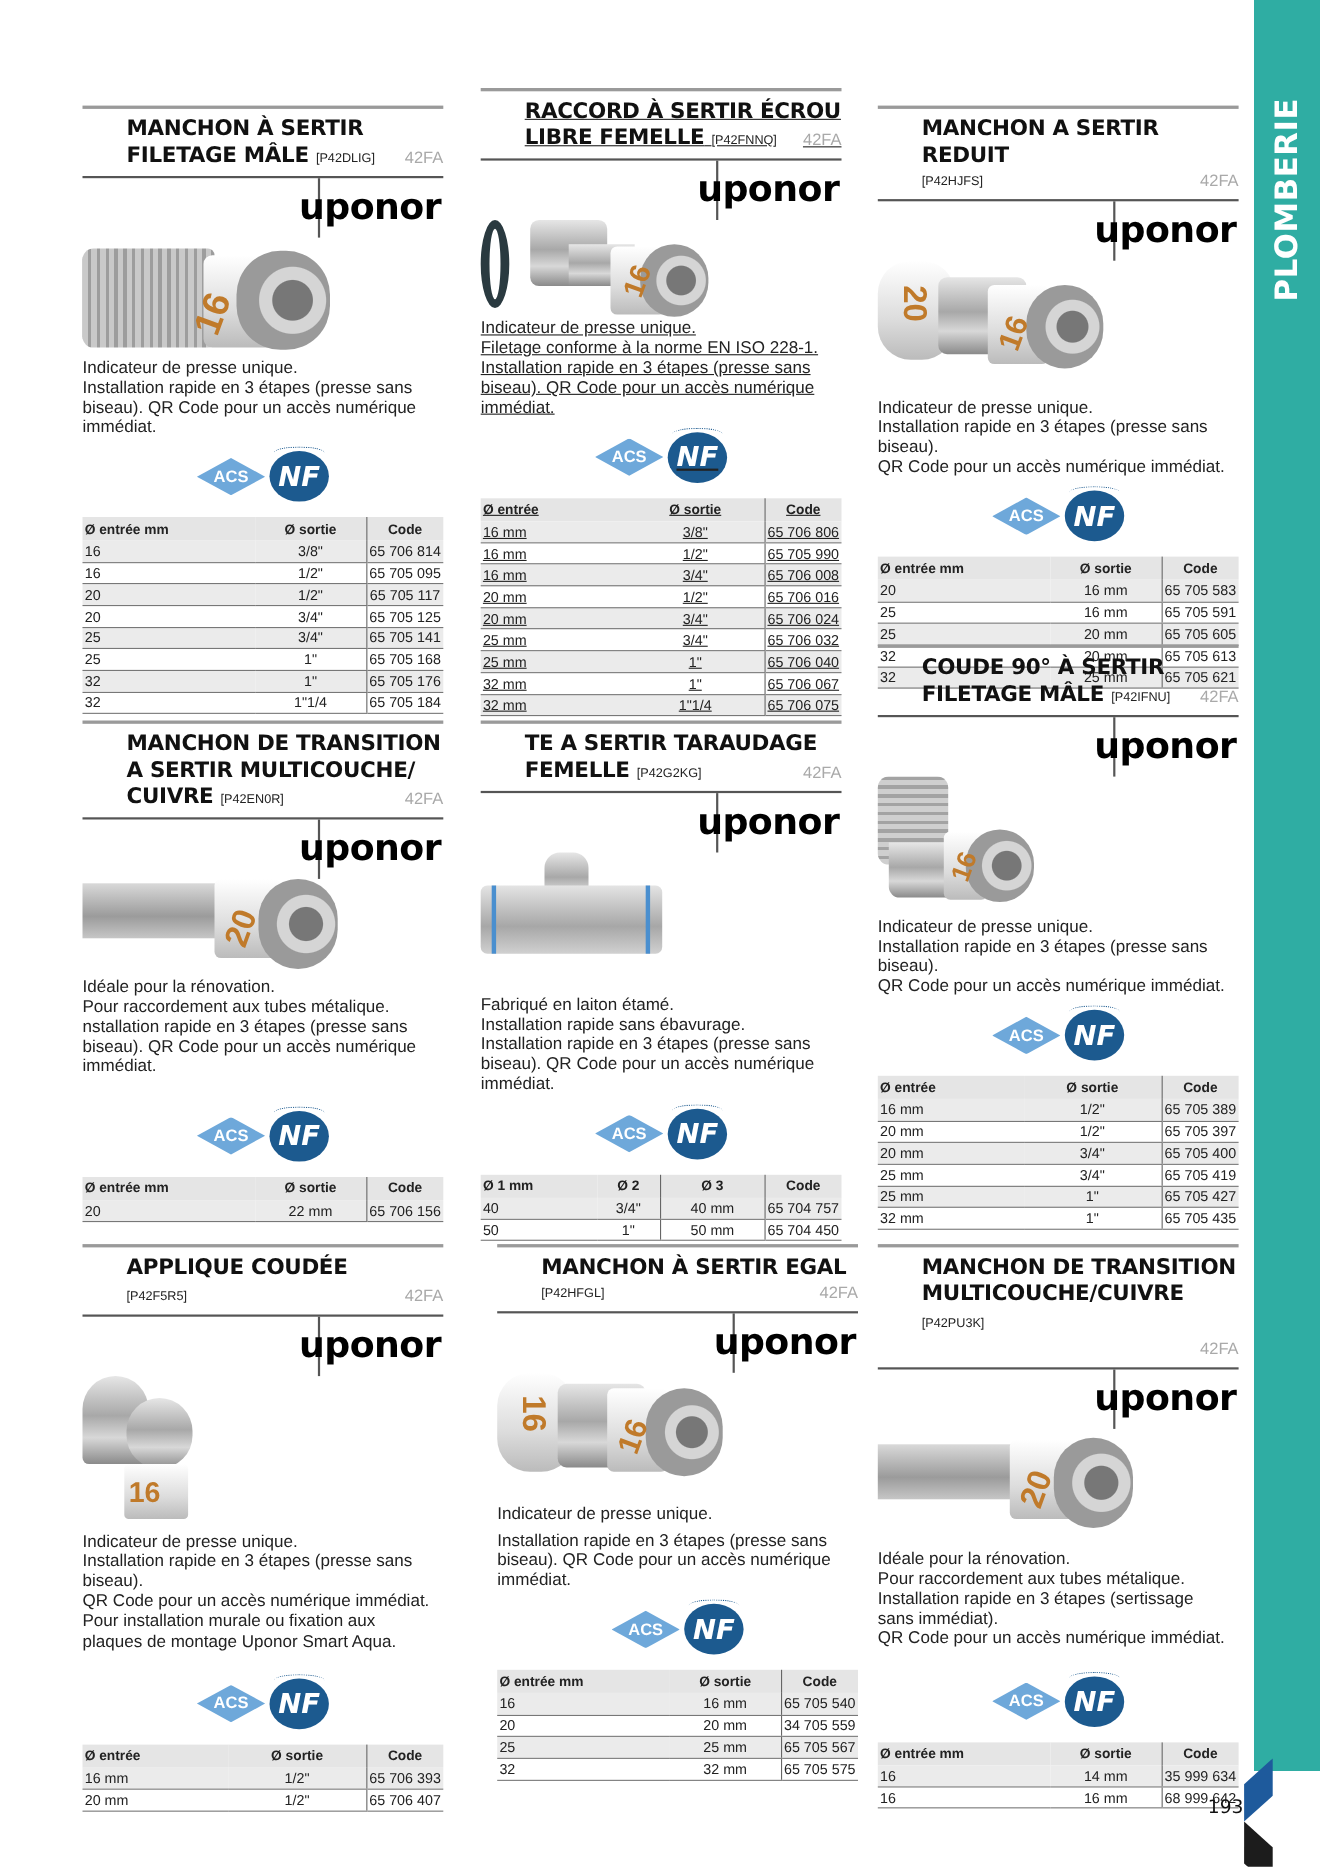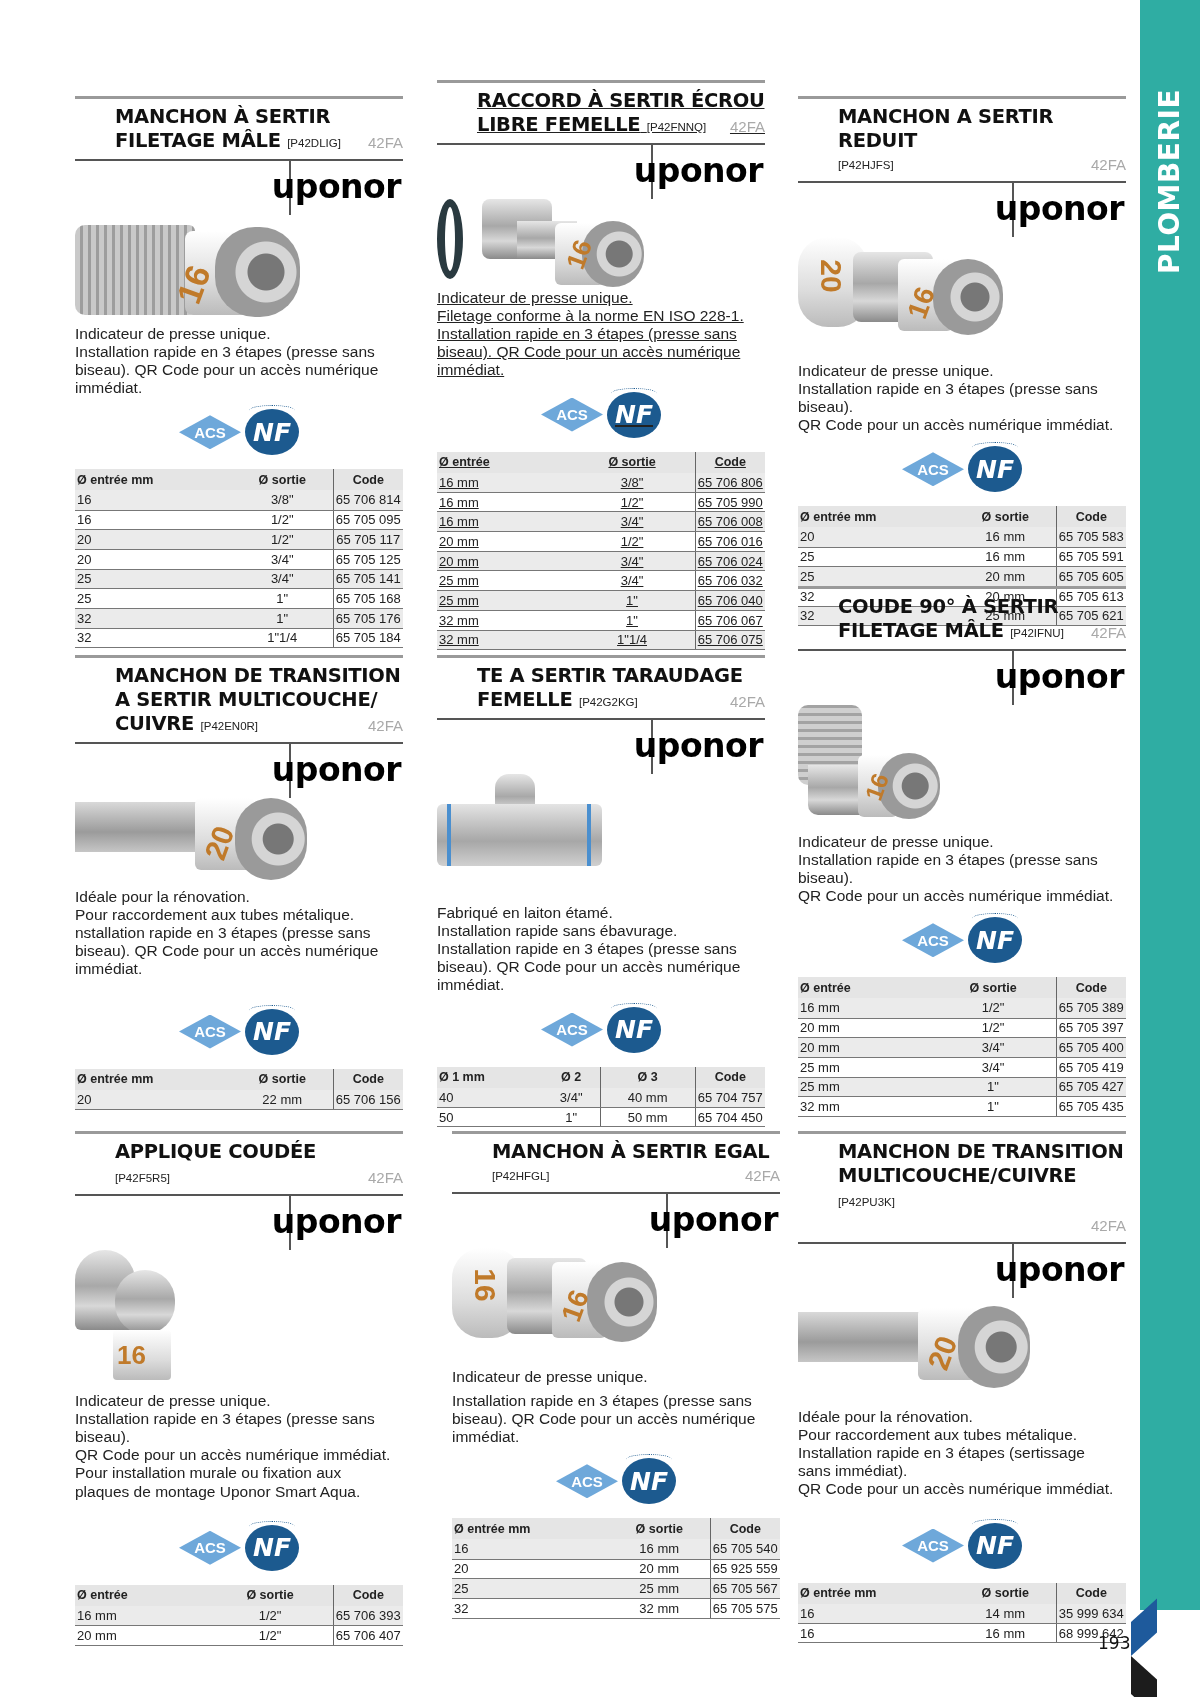--- a/index.html
+++ b/index.html
@@ -565,21 +565,21 @@
           <th class="c bl" style="width:70px">Code</th>
         </tr>
     <tr>
           <td>16</td>
           <td class="c">16 mm</td>
           <td class="c bl">65 705 540</td>
         </tr>
     <tr>
           <td>20</td>
           <td class="c">20 mm</td>
-          <td class="c bl">65 925 559</td>
+          <td class="c bl">34 705 559</td>
         </tr>
     <tr>
           <td>25</td>
           <td class="c">25 mm</td>
           <td class="c bl">65 705 567</td>
         </tr>
     <tr>
           <td>32</td>
           <td class="c">32 mm</td>
           <td class="c bl">65 705 575</td>

